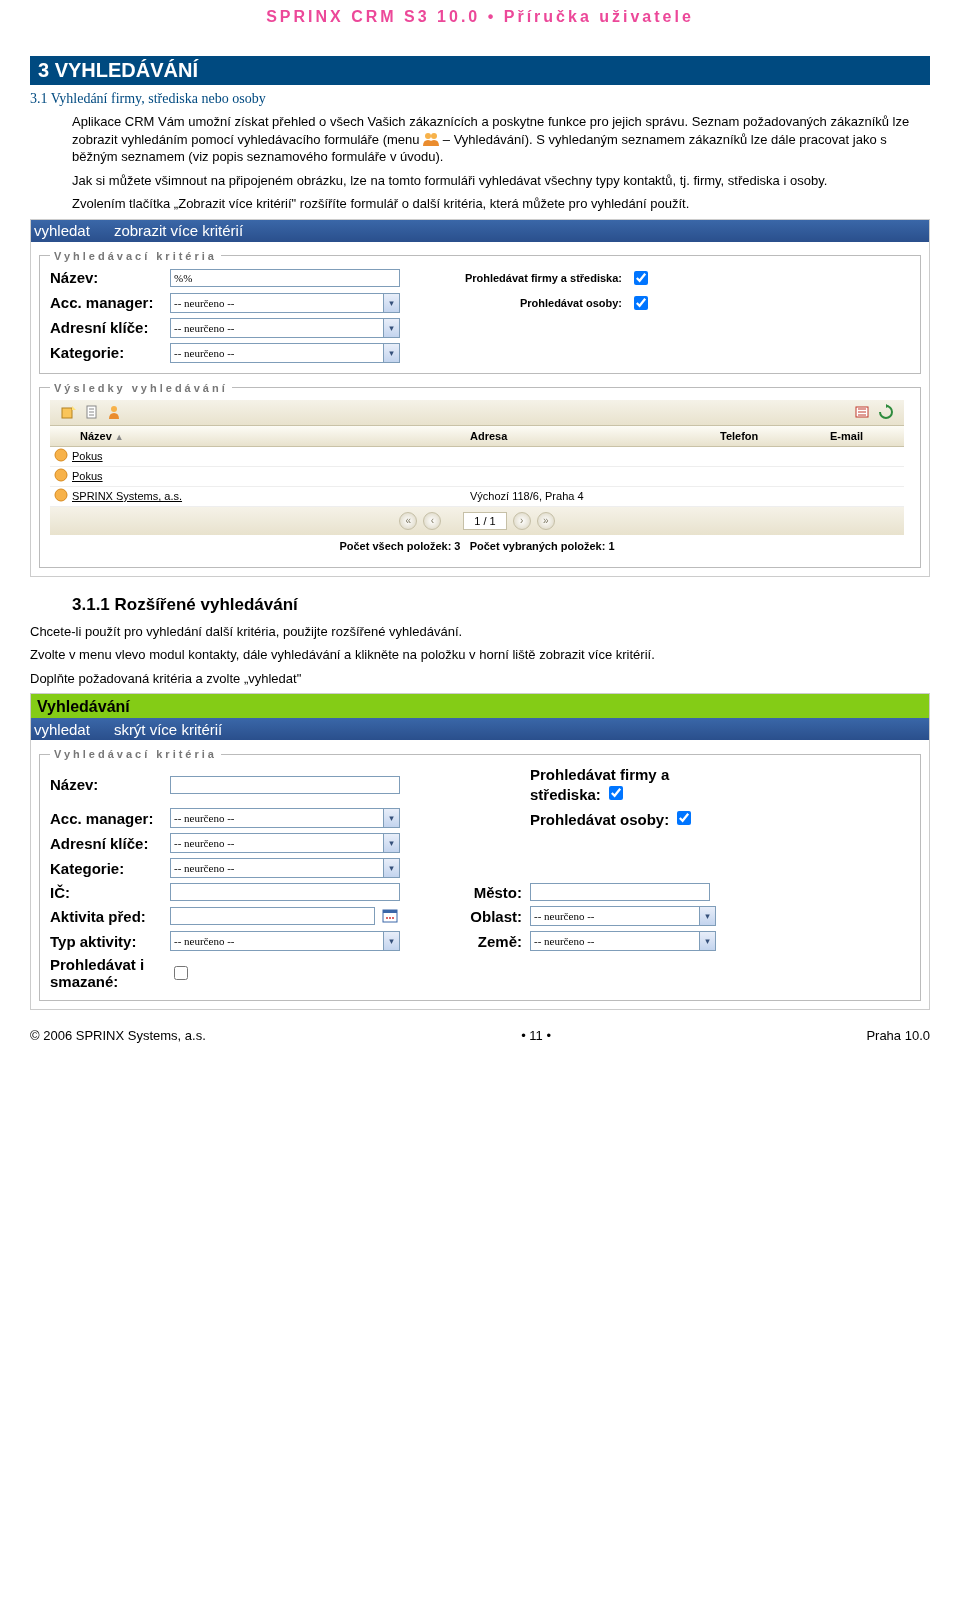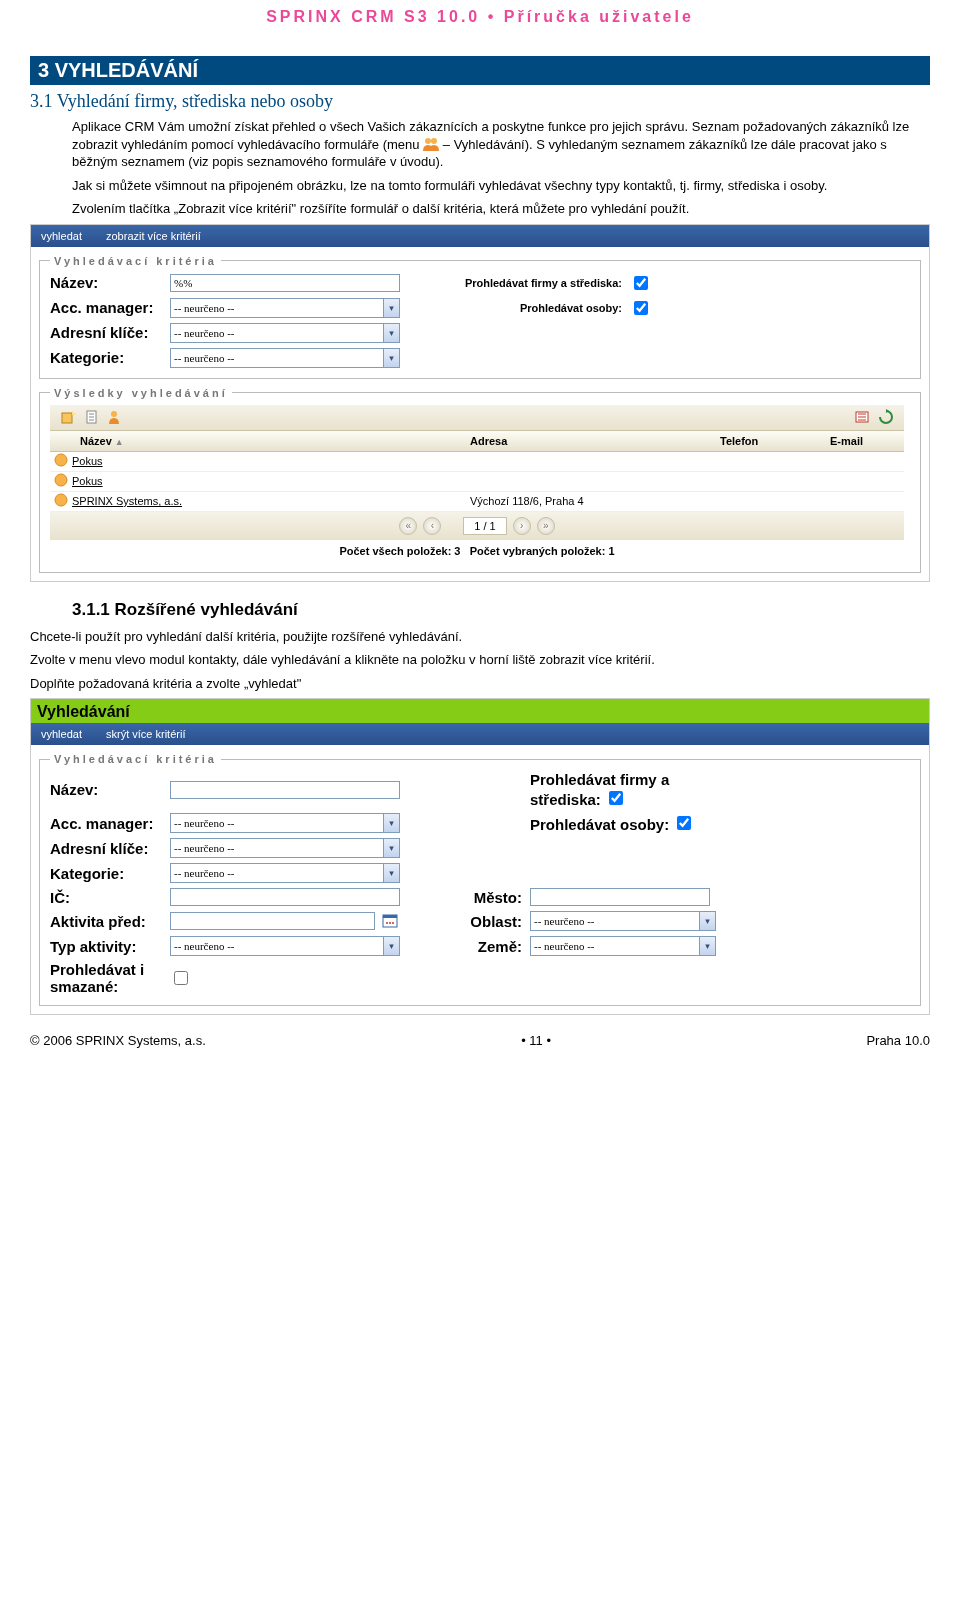--- a/index.html
+++ b/index.html
@@ -26,21 +26,21 @@
   .chapter-bar {
     background: #004a80;
     color: #fff;
     font-size: 20px;
     font-weight: bold;
     padding: 3px 8px;
     margin-bottom: 6px;
   }
   .h2 {
     color: #004a80;
-    font-size: 18px;
+    font-size: 14px;
     font-weight: normal;
     margin: 4px 0 6px 0;
     font-family: Verdana;
   }
   .h3 {
     font-size: 17px;
     font-weight: bold;
     margin: 12px 0 8px 42px;
   }
   .body-text {
@@ -56,25 +56,25 @@
   .people-icon .body { fill: #ea8c2e; }
 
   
   .shot {
     margin: 6px 0 18px 0;
     border: 1px solid #ccc;
   }
   .menubar {
     background: linear-gradient(#3a67a8, #2a4f8c);
     color: #fff;
-    font-size: 11px;
+    font-size: 15px;
     height: 22px;
     display: flex;
     align-items: center;
-    padding-left: 10px;
+    padding-left: 3px;
   }
   .menubar span {
     cursor: pointer;
   }
   .menubar .m1 { margin-right: 24px; }
   fieldset.crm-group {
     border: 1px solid #bbb;
     margin: 8px 8px;
     padding: 6px 16px 10px 10px;
   }

